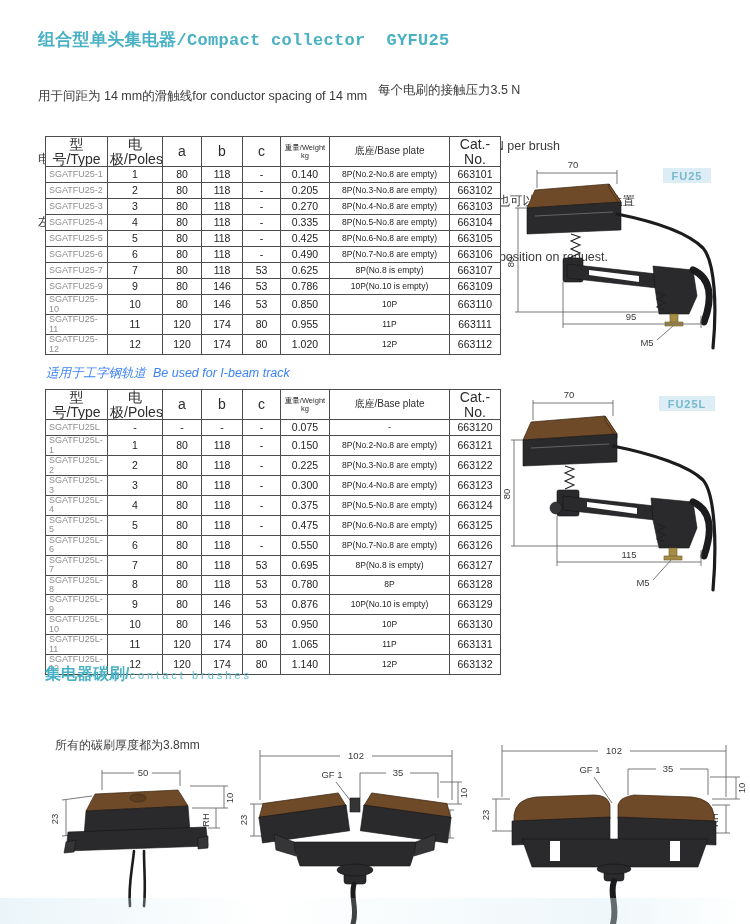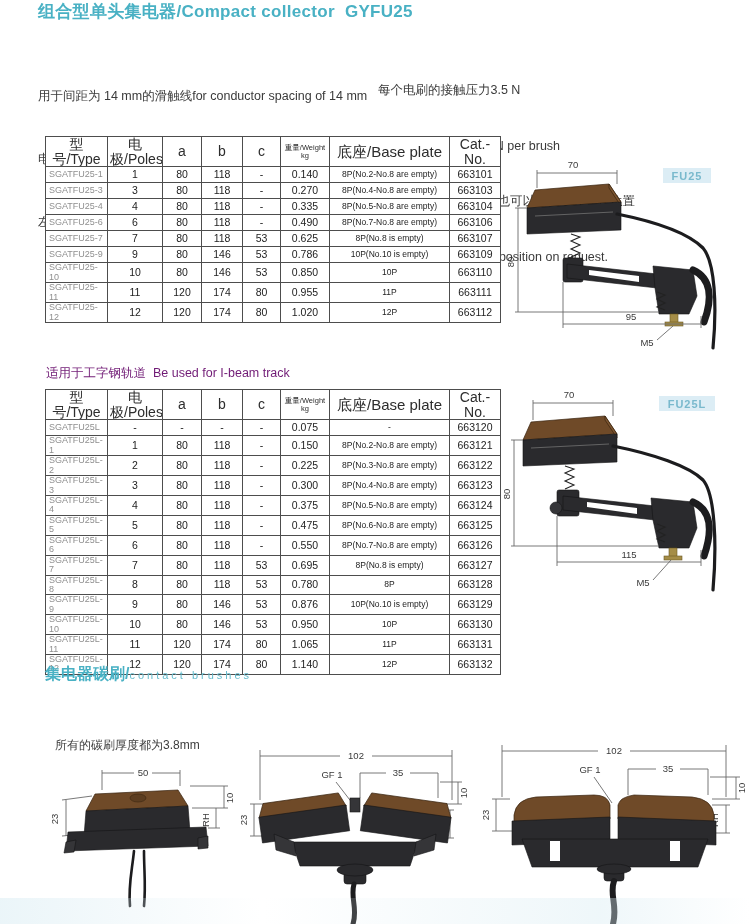--- a/index.html
+++ b/index.html
@@ -3,45 +3,45 @@
 <meta charset="utf-8">
 <style>
   html,body{margin:0;padding:0;}
   body{
     width:750px;height:924px;position:relative;background:#ffffff;
     font-family:"Liberation Sans",sans-serif;color:#333;overflow:hidden;
   }
   .abs{position:absolute;}
   
   .page-title{
-    left:38px;top:0;font-size:17px;font-weight:bold;color:#49b1c4;
-    letter-spacing:0.3px;white-space:pre;
+    left:38px;top:28px;font-size:17px;font-weight:bold;color:#49b1c4;
+    letter-spacing:0.3px;white-space:pre;font-family:Liberation Mono, monospace;
   }
   .section-title{
     left:45px;top:664px;font-size:16px;font-weight:bold;color:#49b1c4;white-space:pre;
   }
   .section-title .en{font-weight:normal;letter-spacing:3px;color:#66bccd;font-size:11px;}
   
   .intro{font-size:12.5px;color:#3a3a3a;white-space:pre-wrap;}
   .intro-left{left:38px;top:44px;width:335px;line-height:21px;}
   .intro-right{left:378px;top:44px;width:350px;line-height:18.5px;}
-  .ibeam-note{left:46px;top:365px;font-size:12.5px;color:#701a75;white-space:pre;}
+  .ibeam-note{left:46px;top:365px;font-size:12.5px;color:#3b82f6;white-space:pre;font-style:italic;}
   .brush-note{left:55px;top:737px;font-size:12px;color:#3d3d3d;}
   
   table{border-collapse:collapse;table-layout:fixed;}
   .spec-table{position:absolute;left:45px;width:455px;background:#fff;}
   .tbl1{top:136px;}
   .tbl2{top:389px;}
   .spec-table th,.spec-table td{
     border:1px solid #4d4d4d;text-align:center;padding:0 2px;
     font-size:10.5px;color:#222;height:15px;line-height:1.05;overflow:hidden;
   }
   .spec-table th{font-weight:normal;font-size:14px;height:18px;color:#2d2d2d;}
   .spec-table th.h5{font-size:7.5px;margin-top:21px;}
-  .spec-table th.h6{font-size:15px;}
+  .spec-table th.h6{font-size:10px;}
   .spec-table td.c0{font-size:9px;color:#8f8f8f;text-align:left;padding-left:3px;}
   .spec-table td.c6{font-size:8.5px;}
   col.w-type{width:62px}col.w-poles{width:55px}col.w-a{width:39px}
   col.w-b{width:41px}col.w-c{width:38px}col.w-wt{width:49px}
   col.w-base{width:120px}col.w-cat{width:51px}
   
   svg .dim{stroke:#6a6a6a;stroke-width:0.9;fill:none;}
   svg .dimt{font:9.5px "Liberation Sans",sans-serif;fill:#3a3a3a;}
   svg .body{fill:#2a2a2d;stroke:#141416;stroke-width:0.6;}
   svg .body2{fill:#353538;stroke:#141416;stroke-width:0.6;}
@@ -108,38 +108,58 @@
         <td class="c0">SGATFU25-1</td>
         <td class="c1">1</td>
         <td class="c2">80</td>
         <td class="c3">118</td>
         <td class="c4">-</td>
         <td class="c5">0.140</td>
         <td class="c6">8P(No.2-No.8 are empty)</td>
         <td class="c7">663101</td>
       </tr>
       <tr>
+        <td class="c0">SGATFU25-2</td>
+        <td class="c1">2</td>
+        <td class="c2">80</td>
+        <td class="c3">118</td>
+        <td class="c4">-</td>
+        <td class="c5">0.205</td>
+        <td class="c6">8P(No.3-No.8 are empty)</td>
+        <td class="c7">663102</td>
+      </tr>
+      <tr>
         <td class="c0">SGATFU25-3</td>
         <td class="c1">3</td>
         <td class="c2">80</td>
         <td class="c3">118</td>
         <td class="c4">-</td>
         <td class="c5">0.270</td>
         <td class="c6">8P(No.4-No.8 are empty)</td>
         <td class="c7">663103</td>
       </tr>
       <tr>
         <td class="c0">SGATFU25-4</td>
         <td class="c1">4</td>
         <td class="c2">80</td>
         <td class="c3">118</td>
         <td class="c4">-</td>
         <td class="c5">0.335</td>
         <td class="c6">8P(No.5-No.8 are empty)</td>
         <td class="c7">663104</td>
+      </tr>
+      <tr>
+        <td class="c0">SGATFU25-5</td>
+        <td class="c1">5</td>
+        <td class="c2">80</td>
+        <td class="c3">118</td>
+        <td class="c4">-</td>
+        <td class="c5">0.425</td>
+        <td class="c6">8P(No.6-No.8 are empty)</td>
+        <td class="c7">663105</td>
       </tr>
       <tr>
         <td class="c0">SGATFU25-6</td>
         <td class="c1">6</td>
         <td class="c2">80</td>
         <td class="c3">118</td>
         <td class="c4">-</td>
         <td class="c5">0.490</td>
         <td class="c6">8P(No.7-No.8 are empty)</td>
         <td class="c7">663106</td>

